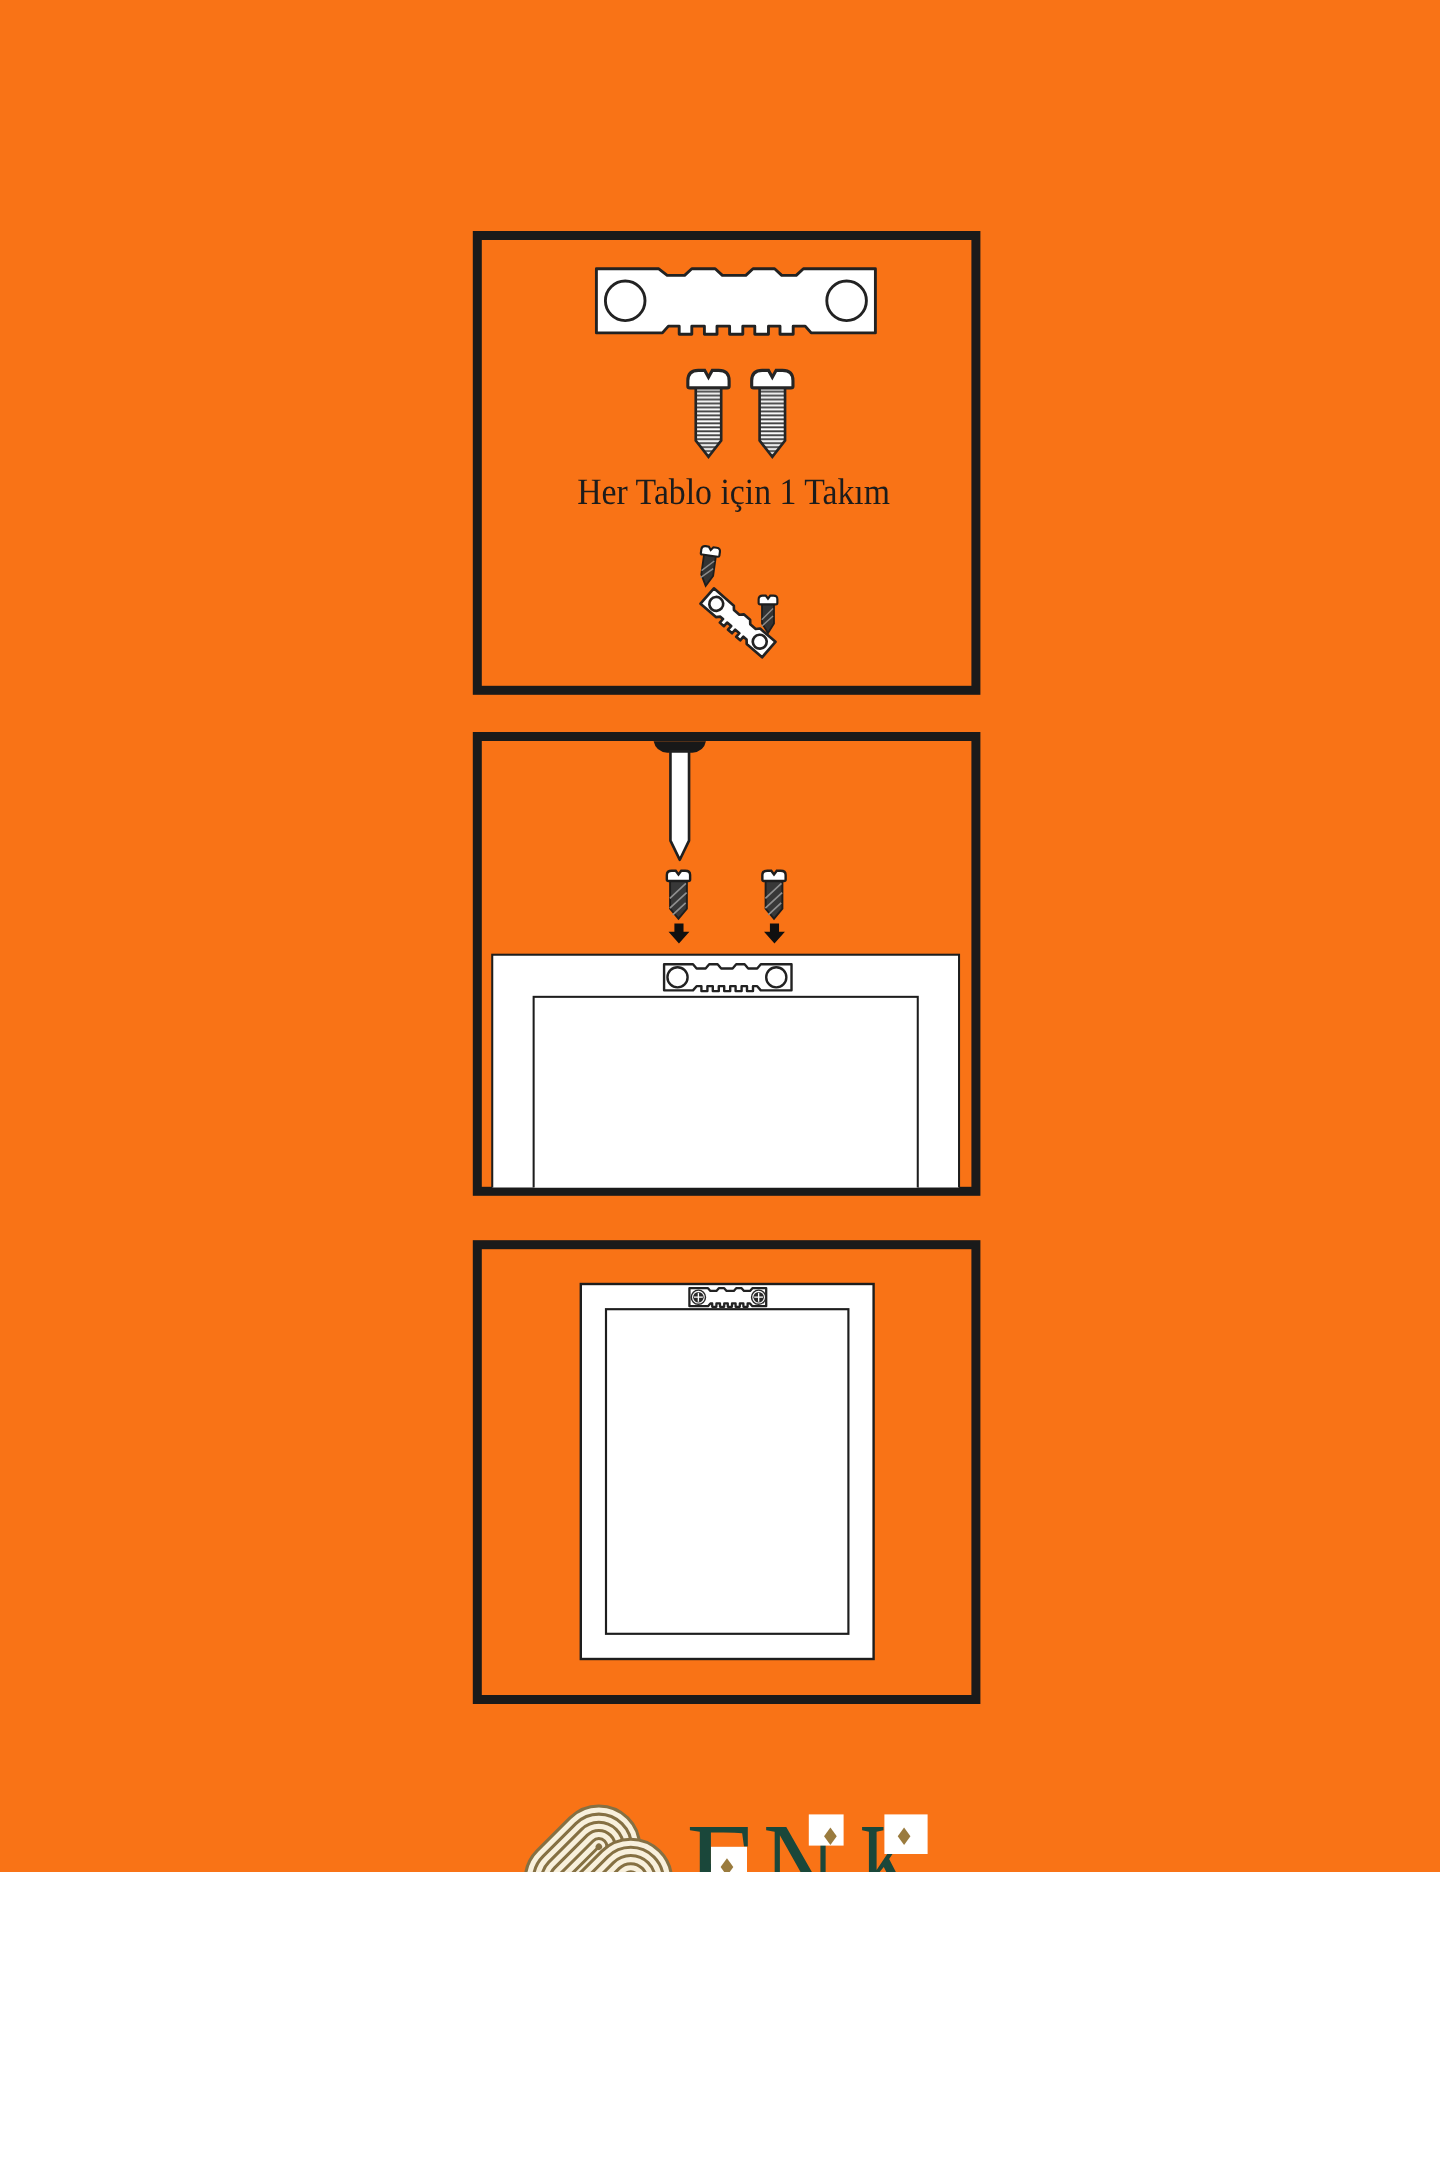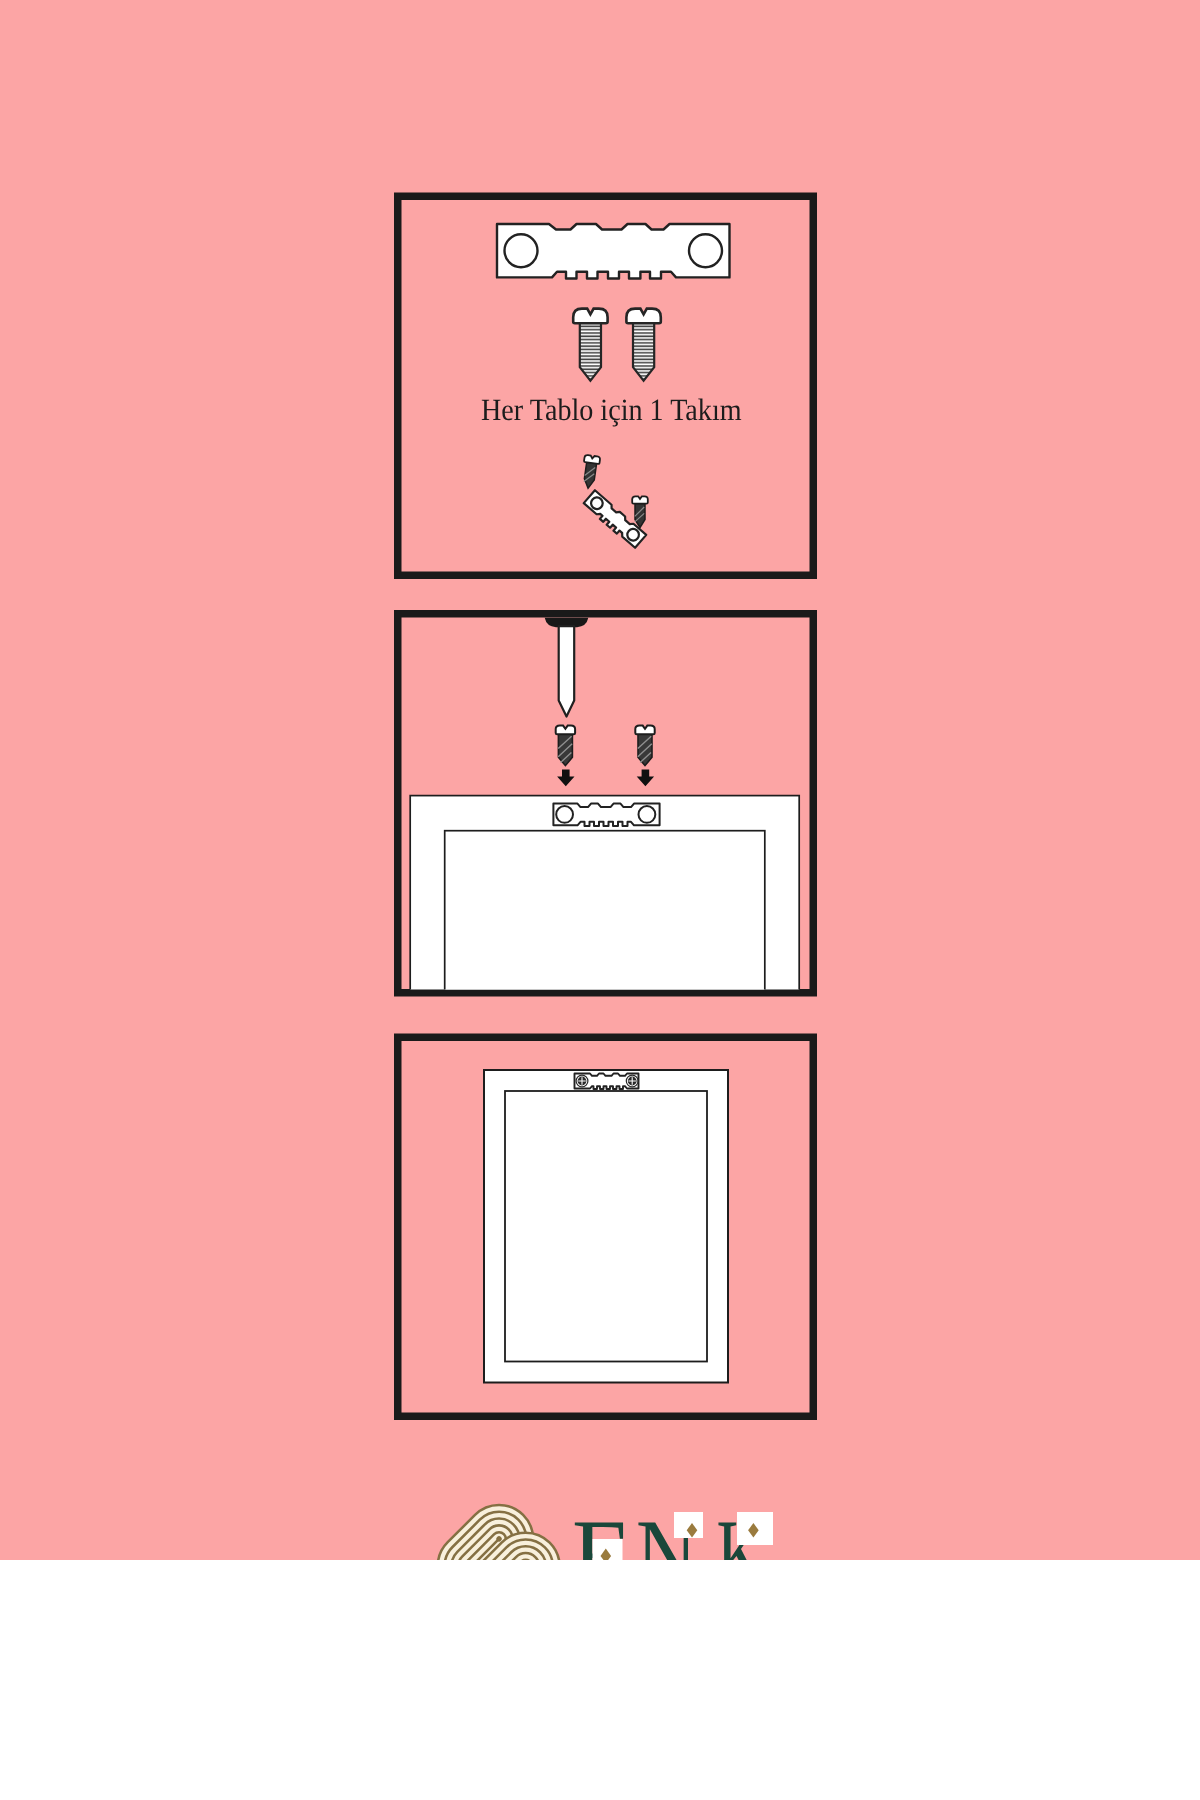--- a/index.html
+++ b/index.html
@@ -1,16 +1,16 @@
 <!DOCTYPE html>
 <html><head>
 <meta charset="utf-8">
 <style>
   html,body{margin:0;padding:0;background:#ffffff;}
-  #page{position:relative;width:1200px;height:1560px;background:#fca5a5;overflow:hidden;filter:blur(0px);}
+  #page{position:relative;width:1200px;height:1560px;background:#f97316;overflow:hidden;filter:blur(0px);}
   svg{position:absolute;top:0;left:0;}
   text{font-family:"Liberation Serif", serif; text-rendering: geometricPrecision;}
 </style>
 </head>
 <body>
 <div id="page">
 <svg width="1200" height="1800" viewBox="0 0 1200 1800">
 <defs>
   <pattern id="thr" width="22" height="3.3" patternUnits="userSpaceOnUse">
     <rect width="22" height="3.3" fill="#ffffff"></rect>

